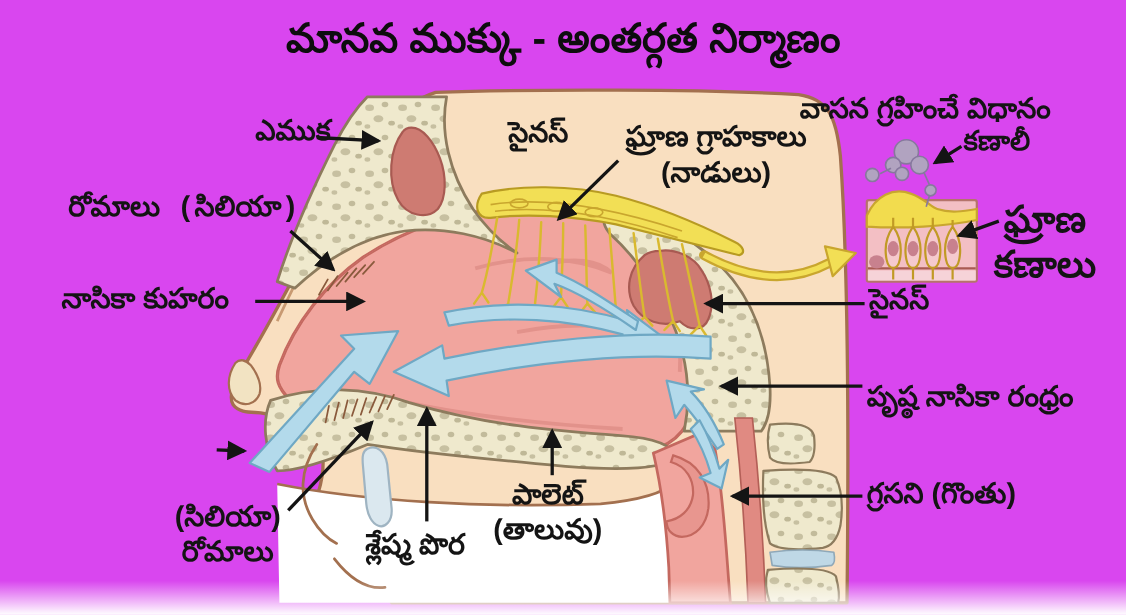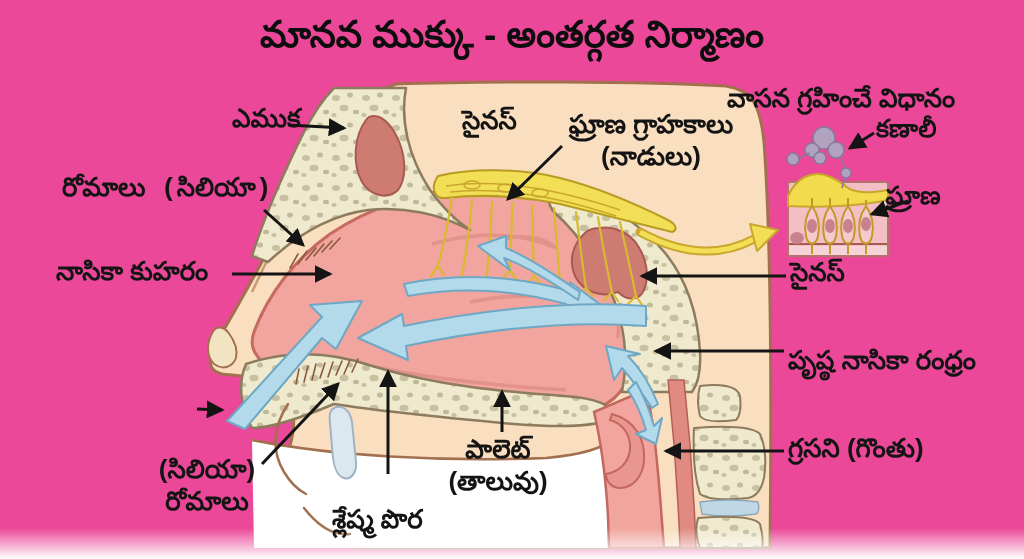--- a/index.html
+++ b/index.html
@@ -1,36 +1,36 @@
 <!DOCTYPE html>
 <html><head>
 <meta charset="utf-8">
 <style>
   html,body{margin:0;padding:0;background:#ffffff;}
-  #stage{position:relative;width:1024px;height:559px;background:#ec4899;overflow:hidden;
+  #stage{position:relative;width:1024px;height:559px;background:#d946ef;overflow:hidden;
          font-family:"Liberation Sans","DejaVu Sans",sans-serif;}
   #art{position:absolute;left:0;top:0;}
   .label{position:absolute;font-weight:700;font-size:26px;line-height:1.22;color:#141414;white-space:nowrap;}
   .center{text-align:center;}
   #page-title{left:0;right:0;top:12px;text-align:center;font-size:37px;color:#0d0d0d;}
   #lbl-emuka{left:202px;top:103px;margin-left:30px;}
   #lbl-cilia-top{left:62px;top:174px;font-family:Liberation Mono, monospace;}
   #lbl-nasal-cavity{left:56px;top:256px;}
   #lbl-nostril{left:46px;top:392px;}
   #lbl-cilia-bottom{left:148px;top:454px;width:118px;white-space:normal;}
-  #lbl-mucous{left:332px;top:480px;margin-top:24px;}
+  #lbl-mucous{left:332px;top:480px;}
   #lbl-palate{left:418px;top:434px;width:160px;white-space:normal;}
   #lbl-sinus-top{left:462px;top:105px;}
   #lbl-olf-receptors{left:548px;top:109px;width:206px;white-space:normal;}
   #lbl-sinus-right{left:790px;top:257px;}
   #lbl-posterior{left:788px;top:331px;margin-top:14px;}
   #lbl-pharynx{left:788px;top:433px;}
   #inset-heading{left:727px;top:83px;font-size:26px;}
   #lbl-kanali{left:876px;top:114px;font-size:25px;font-family:Liberation Serif, serif;}
-  #lbl-olf-cells{left:865px;top:180px;width:96px;font-size:25px;white-space:normal;}
+  #lbl-olf-cells{left:902px;top:180px;width:96px;font-size:34px;white-space:normal;}
 </style>
 </head>
 <body>
 
 <div id="stage">
 
 <svg id="art" width="1024" height="559" viewBox="0 0 1024 559">
   <defs>
     <pattern id="bonespeck" width="30" height="30" patternUnits="userSpaceOnUse">
       <rect width="30" height="30" fill="#EFE9CD"></rect>
@@ -235,15 +235,16 @@
 </div>
 
 <div class="label" id="lbl-sinus-right">సైనస్</div>
 <div class="label" id="lbl-posterior">పృష్ఠ నాసికా రంధ్రం</div>
 <div class="label" id="lbl-pharynx">గ్రసని (గొంతు)</div>
 
 <div class="label" id="inset-heading">వాసన గ్రహించే విధానం</div>
 <div class="label" id="lbl-kanali">కణాలీ</div>
 <div class="label center" id="lbl-olf-cells">
   <div>ఘ్రాణ</div>
+  <div>కణాలు</div>
 </div>
 
 </div>
 
 </body></html>

